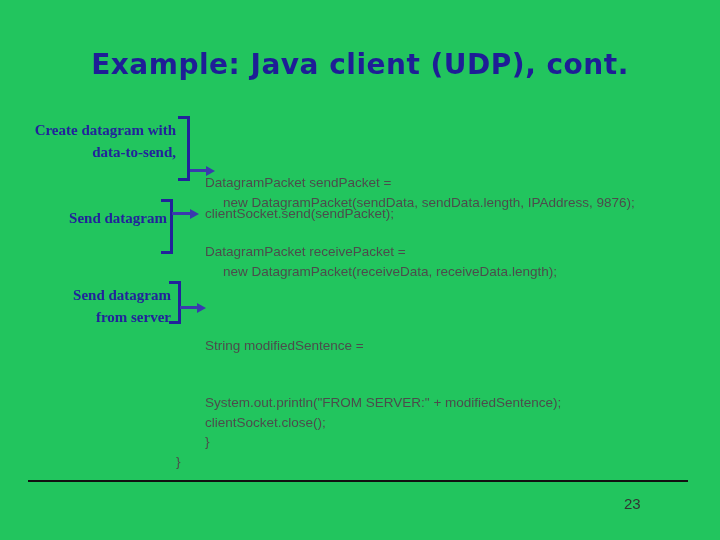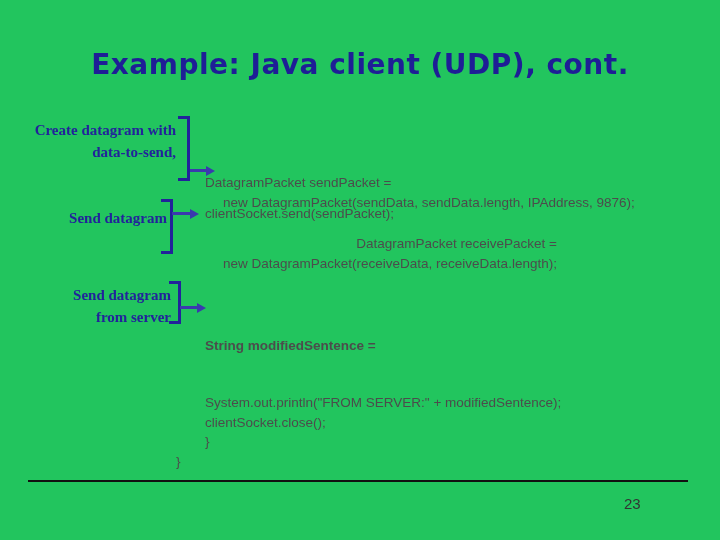--- a/index.html
+++ b/index.html
@@ -34,22 +34,22 @@
     border-top:5px solid transparent; border-bottom:5px solid transparent;
   }
   .a1l { left:190px; top:169px; width:17px; }  .a1h { left:206px; top:166px; }
   .a2l { left:172px; top:212px; width:19px; }  .a2h { left:190px; top:209px; }
   .a3l { left:180px; top:306px; width:18px; }  .a3h { left:197px; top:303px; }
   .code {
     position:absolute; left:205px; color:#4c4c4c;
     font-family:"Liberation Sans", sans-serif; font-size:13.5px;
     line-height:19.5px; white-space:nowrap;
   }
-  .cb1 { top:145px;margin-top:28px; } .cb2 { top:204px; } .cb3 { top:234px;text-align:right; }
-  .cb4 { top:297px; } .cb5 { top:336px;font-weight:bold; } .cb6 { top:393px; }
+  .cb1 { top:145px;margin-top:28px; } .cb2 { top:204px; } .cb3 { top:242px; }
+  .cb4 { top:297px; } .cb5 { top:336px; } .cb6 { top:393px; }
   .indent { padding-left:18px; }
   .outer-brace { left:176px; top:452px; }
   .footer-line { position:absolute; left:28px; top:480px; width:660px; height:2px; background:#111111; }
   .page-number { position:absolute; left:624px; top:495px; font-size:15px; color:#333333; }
 </style>
 </head>
 <body>
 
 <div class="slide">
 

